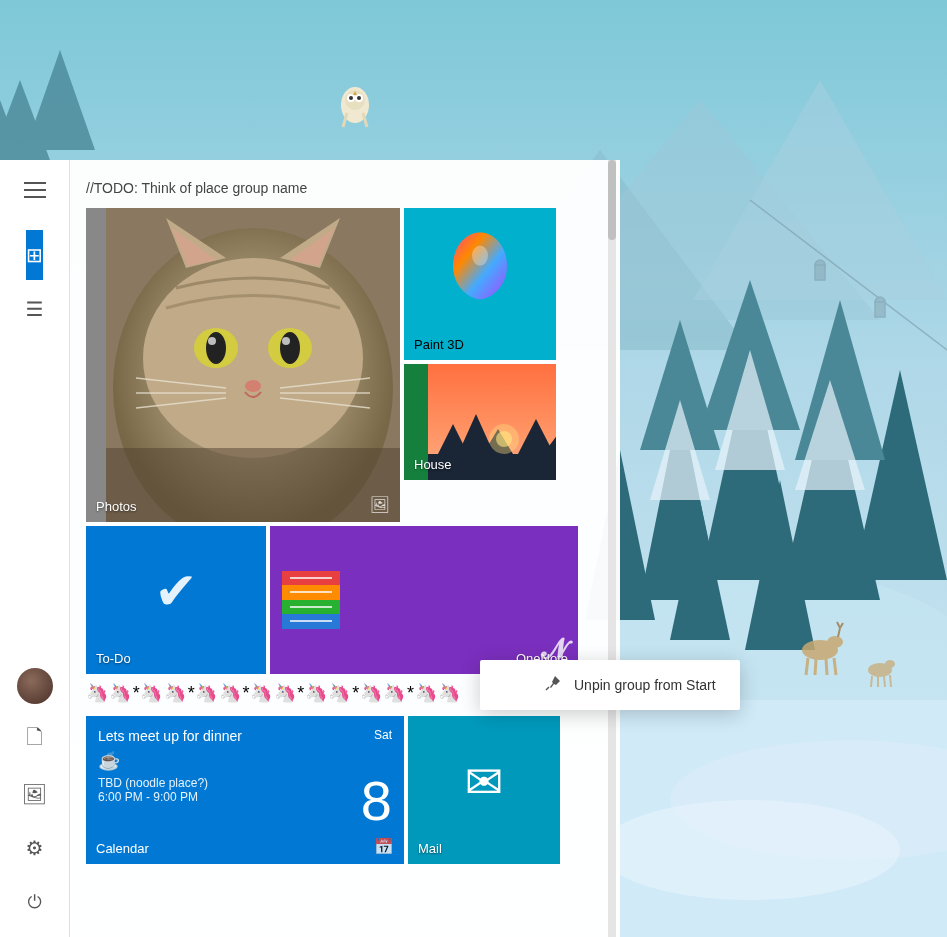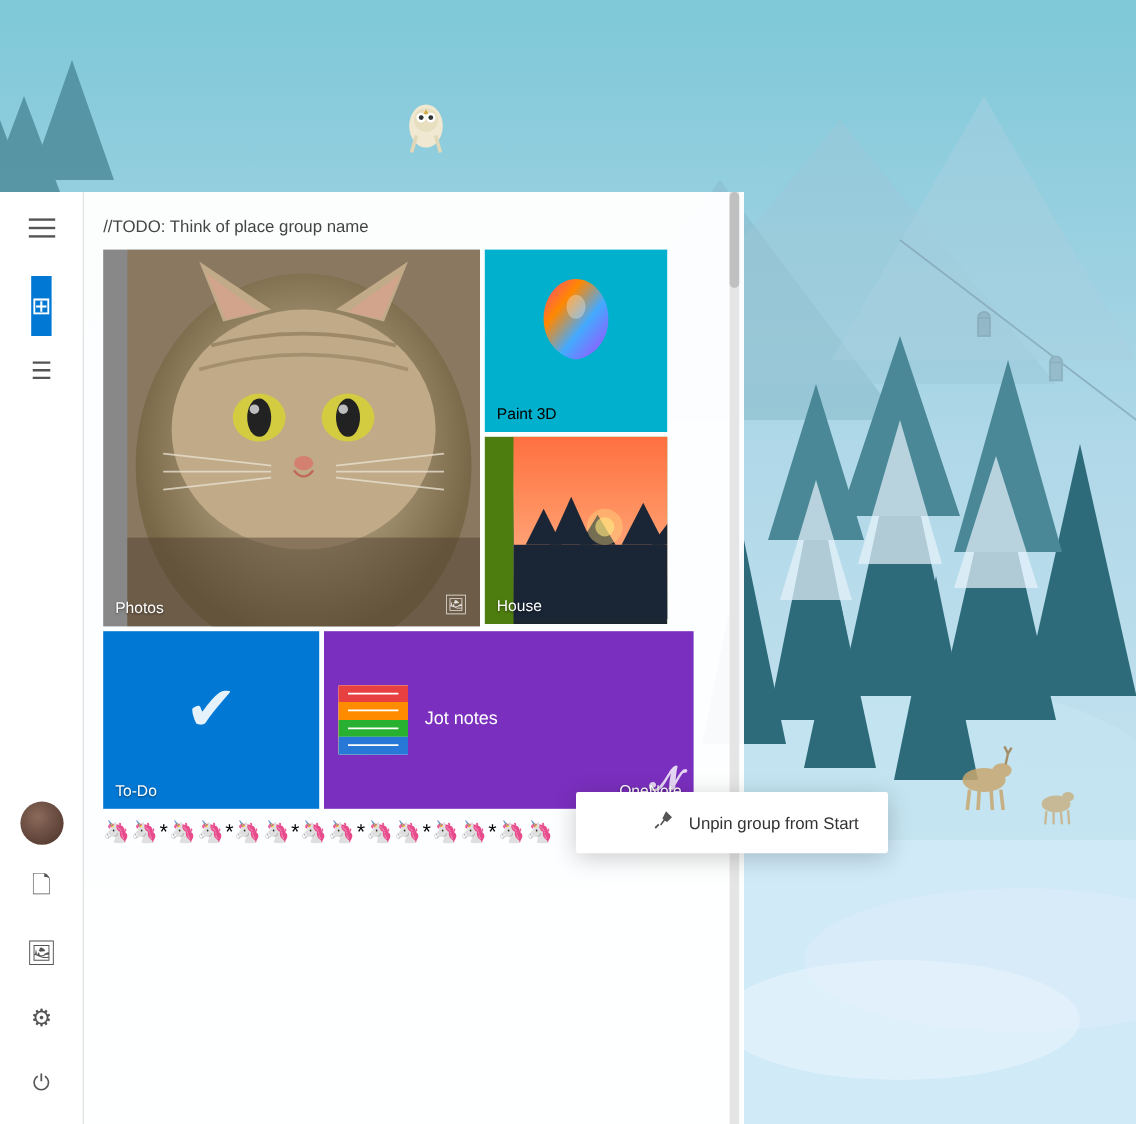--- a/index.html
+++ b/index.html
@@ -203,22 +203,22 @@
     .tile-label-bottom {
       font-size: 13px;
       color: #000000;
       position: absolute;
       bottom: 8px;
       left: 10px;
     }
 
     .tile-house {
       width: 152px;
-      height: 156px;
-      background: #4d7c0f;
+      height: 116px;
+      background: #15803d;
       flex-shrink: 0;
       position: relative;
       overflow: hidden;
       padding-left: 24px;
     }
     .house-photo {
       width: 100%;
       height: 100%;
       background: linear-gradient(180deg, #ff6b35 0%, #f7c59f 30%, #2c3e50 60%, #1a252f 100%);
       position: relative;
@@ -662,29 +662,48 @@
             <rect y="29" width="58" height="14" fill="#28b030"></rect>
             <rect y="43" width="58" height="15" fill="#2878d8"></rect>
 
             <line x1="8" y1="7" x2="50" y2="7" stroke="#fff" stroke-width="1.5"></line>
             <line x1="8" y1="21" x2="50" y2="21" stroke="#fff" stroke-width="1.5"></line>
             <line x1="8" y1="36" x2="50" y2="36" stroke="#fff" stroke-width="1.5"></line>
             <line x1="8" y1="50" x2="50" y2="50" stroke="#fff" stroke-width="1.5"></line>
           </svg>
         </div>
         <div class="onenote-text">
-          <div class="title">Jot notes</div>
         </div>
         <div class="onenote-n-icon" style="font-size:28px; font-weight:bold; font-family:serif;">𝓝</div>
         <span class="tile-label" style="bottom:8px; left:auto; right:10px; position:absolute; font-size:13px;">OneNote</span>
       </div>
     </div>
 
     <div class="emoji-row">🦄🦄*🦄🦄*🦄🦄*🦄🦄*🦄🦄*🦄🦄*🦄🦄</div>
 
+    <div class="bottom-row-tiles">
+
+      <div class="tile tile-calendar">
+        <div>
+          <div class="calendar-event-title">Lets meet up for dinner</div>
+          <div class="calendar-event-meta" style="margin-top:6px; font-size:18px;">☕</div>
+          <div class="calendar-event-meta" style="margin-top:4px; font-size:12px;">TBD (noodle place?)</div>
+          <div class="calendar-event-meta" style="font-size:12px;">6:00 PM - 9:00 PM</div>
+        </div>
+        <div class="calendar-date">8</div>
+        <span class="sat-badge">Sat</span>
+        <span class="calendar-label">Calendar</span>
+        <span class="calendar-icon">📅</span>
+      </div>
+
+      <div class="tile tile-mail">
+        <span class="mail-envelope">✉</span>
+        <span class="tile-label">Mail</span>
+      </div>
+    </div>
 
   </div>
 
 </div>
 
 <div class="start-scrollbar">
   <div class="start-scrollbar-thumb"></div>
 </div>
 
 <div class="context-menu">

